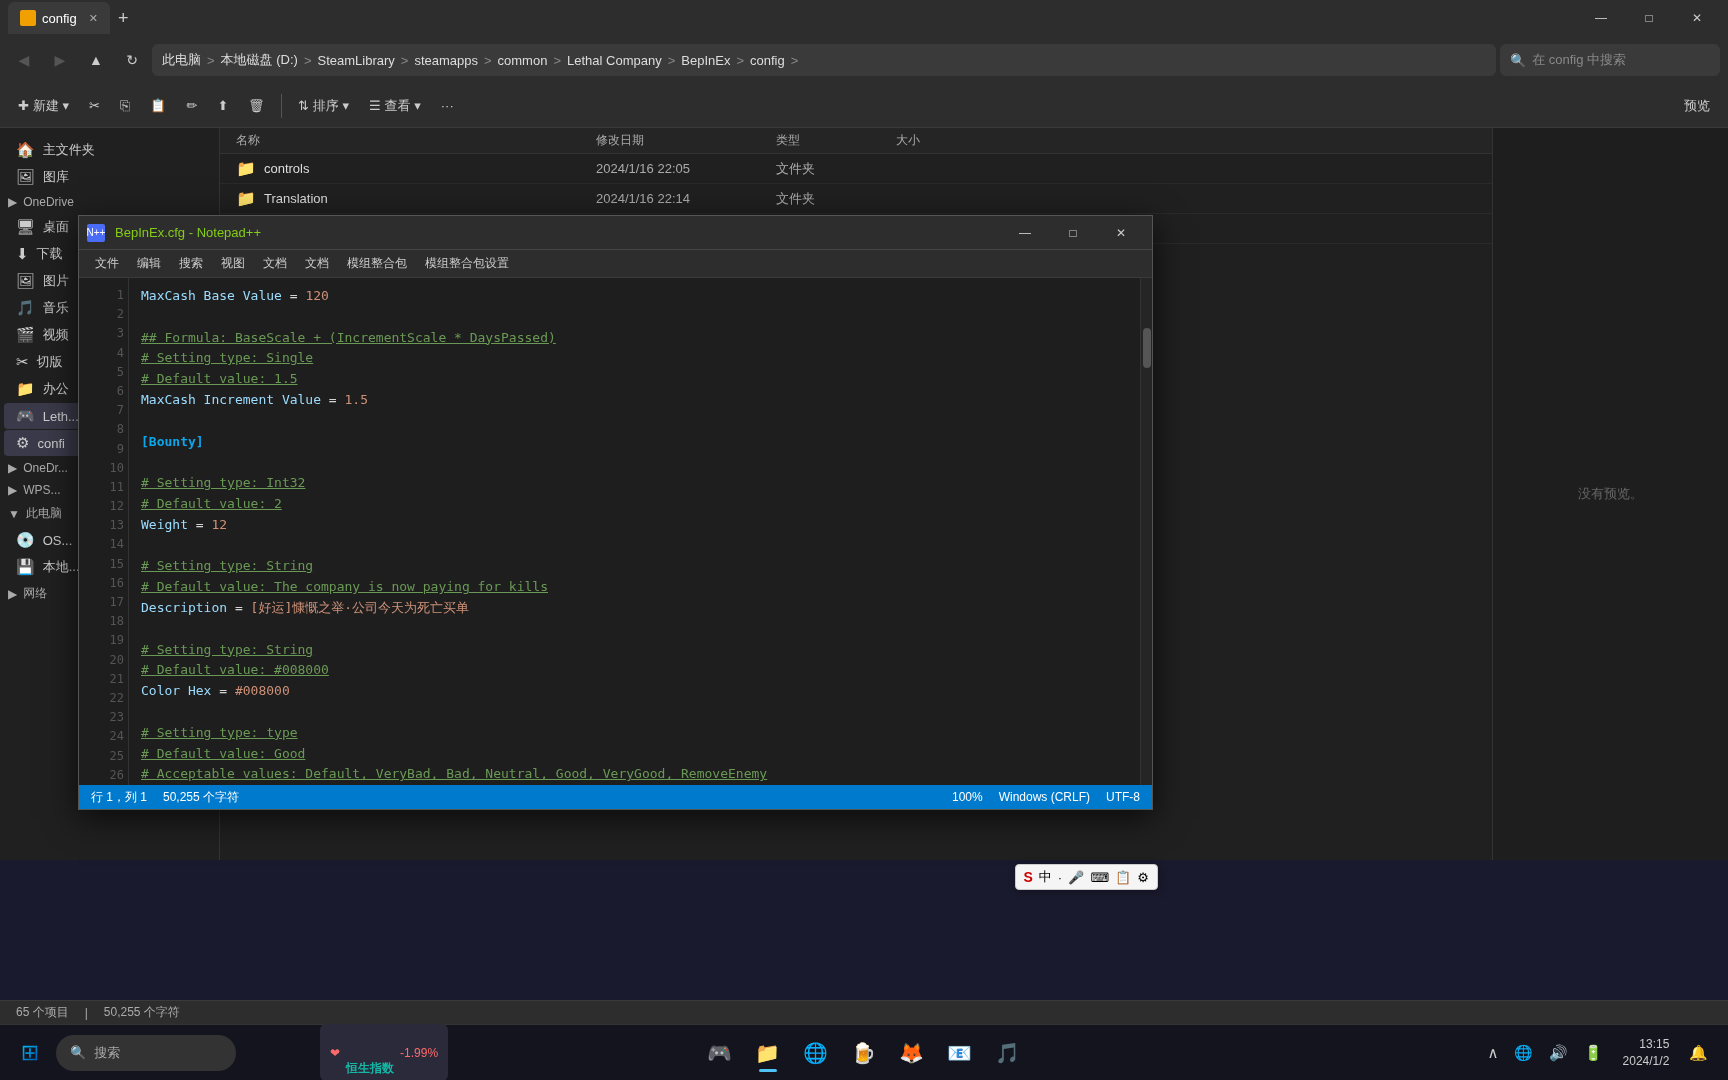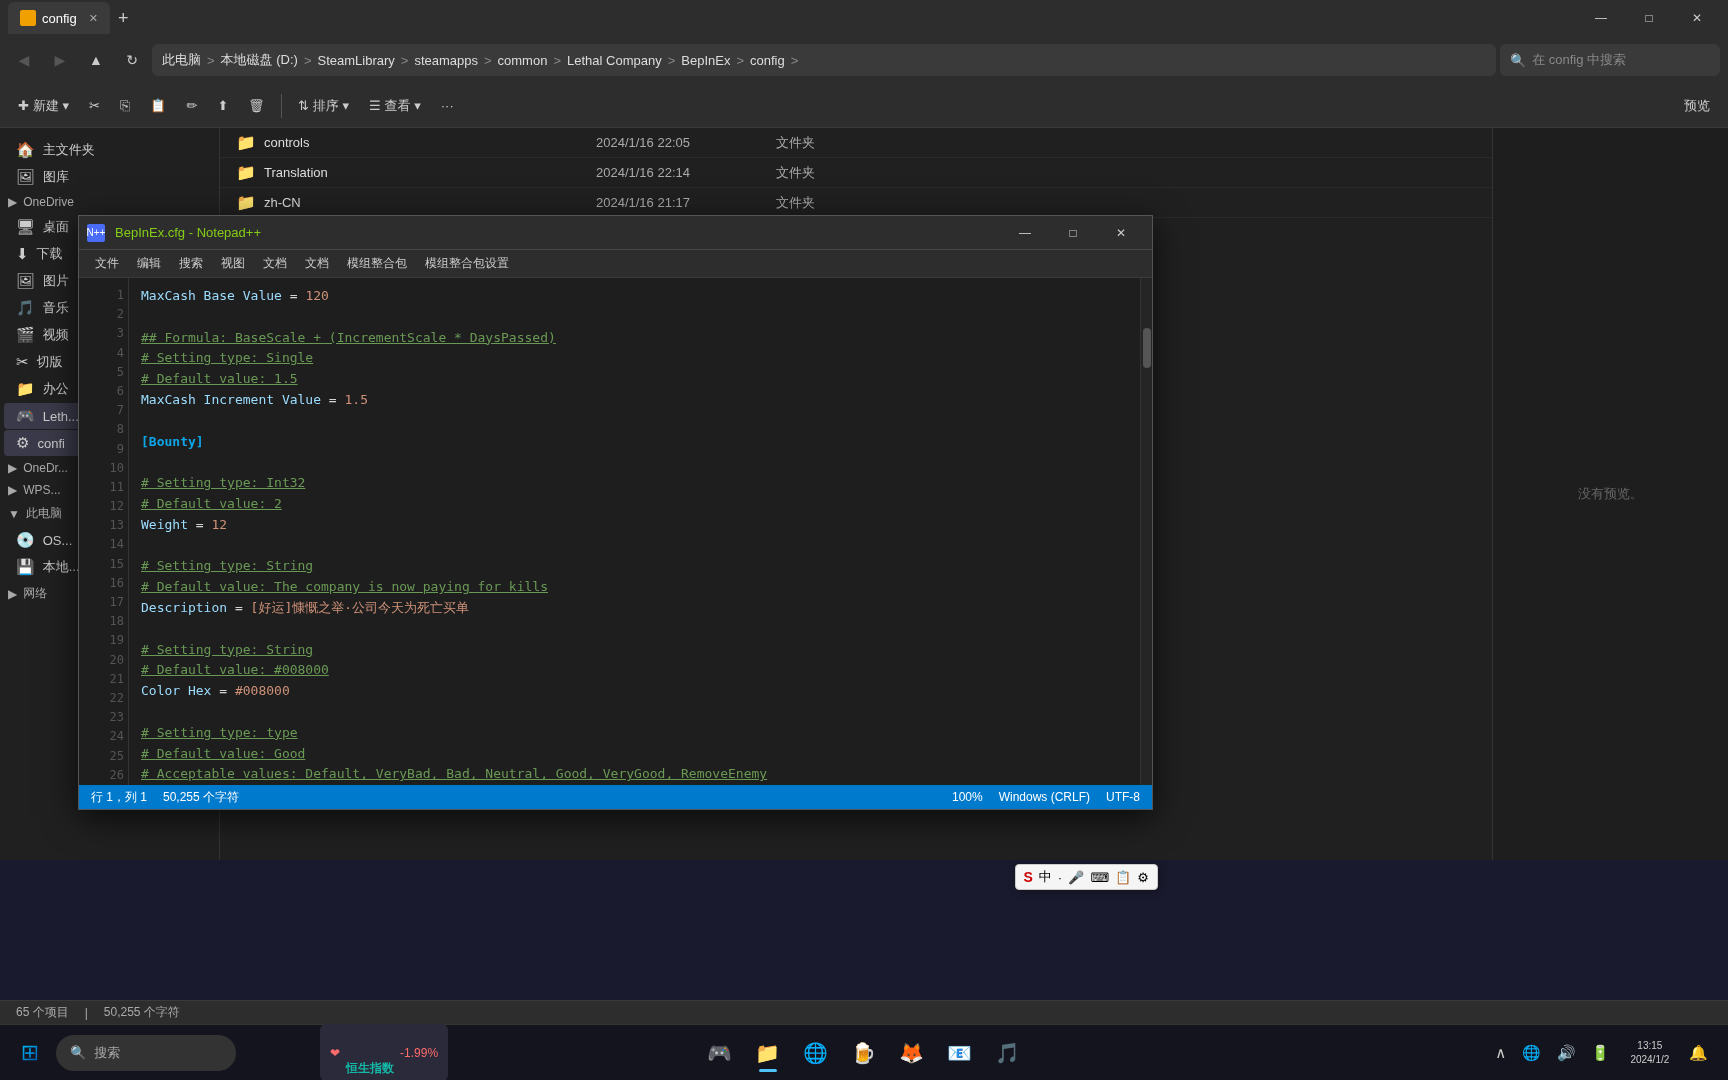--- a/index.html
+++ b/index.html
@@ -461,22 +461,22 @@
     }
     .tray-icon {
       color: #ccc;
       font-size: 15px;
       cursor: pointer;
       padding: 4px;
       border-radius: 4px;
     }
     .tray-clock {
       color: #ccc;
-      font-size: 10px;
-      text-align: center;
+      font-size: 12px;
+      text-align: right;
       line-height: 1.4;
       cursor: pointer;
       padding: 4px 8px;
       border-radius: 4px;
     }
 
     
     .habit-widget {
       display: flex;
       align-items: center;
@@ -655,20 +655,26 @@
         <span class="sidebar-icon">💾</span>
         <span>本地...</span>
       </div>
       <div class="sidebar-group-header">
         <span>▶</span>
           <span>网络</span>
       </div>
     </div>
 
     <div class="file-list">
+      <div class="file-list-header">
+        <span class="col-name">名称</span>
+        <span class="col-date">修改日期</span>
+        <span class="col-type">类型</span>
+        <span class="col-size">大小</span>
+      </div>
       <div class="file-row">
         <span class="file-name">
           <span class="folder-icon">📁</span>
           <span>controls</span>
         </span>
         <span class="file-date">2024/1/16 22:05</span>
         <span class="file-type">文件夹</span>
         <span class="file-size"></span>
       </div>
       <div class="file-row">

